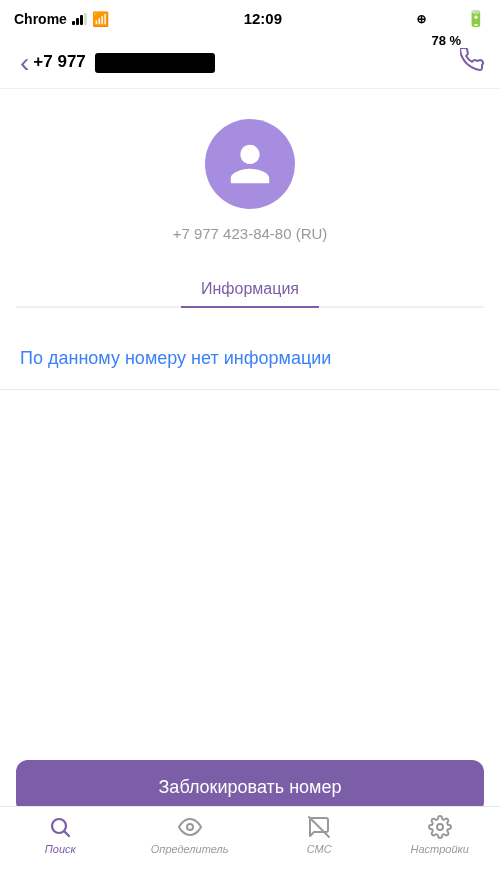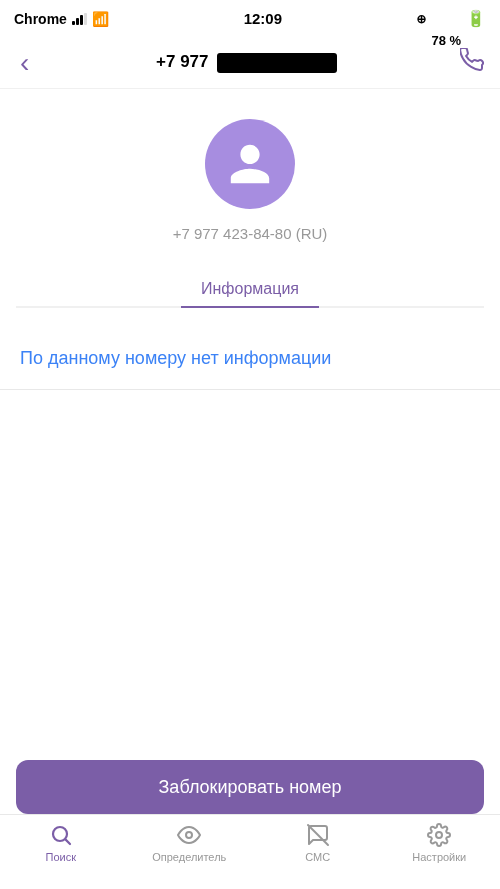--- a/index.html
+++ b/index.html
@@ -75,21 +75,21 @@
       color: #7b5ea7;
       font-size: 22px;
       cursor: pointer;
       padding: 4px;
     }
     .nav-title {
       font-size: 17px;
       font-weight: 600;
       color: #000;
       flex: 1;
-      text-align: center;
+      text-align: left;
     }
     .nav-title span.hidden-number {
       display: inline-block;
       background: #000;
       color: transparent;
       border-radius: 3px;
       min-width: 120px;
       height: 20px;
       vertical-align: middle;
       margin-left: 4px;
@@ -175,30 +175,31 @@
       font-weight: 500;
       cursor: pointer;
       display: flex;
       align-items: center;
       justify-content: center;
     }
 
     
     .bottom-nav {
       position: absolute;
-      bottom: 0;
+      bottom: 8px;
       left: 0;
       right: 0;
       height: 75px;
       background: #fff;
       border-top: 1px solid #e8e8e8;
       display: flex;
       align-items: flex-start;
       justify-content: space-around;
       padding-top: 8px;
+      font-style: italic;
     }
     .bottom-nav-item {
       display: flex;
       flex-direction: column;
       align-items: center;
       gap: 4px;
       cursor: pointer;
       min-width: 60px;
     }
     .bottom-nav-label {

